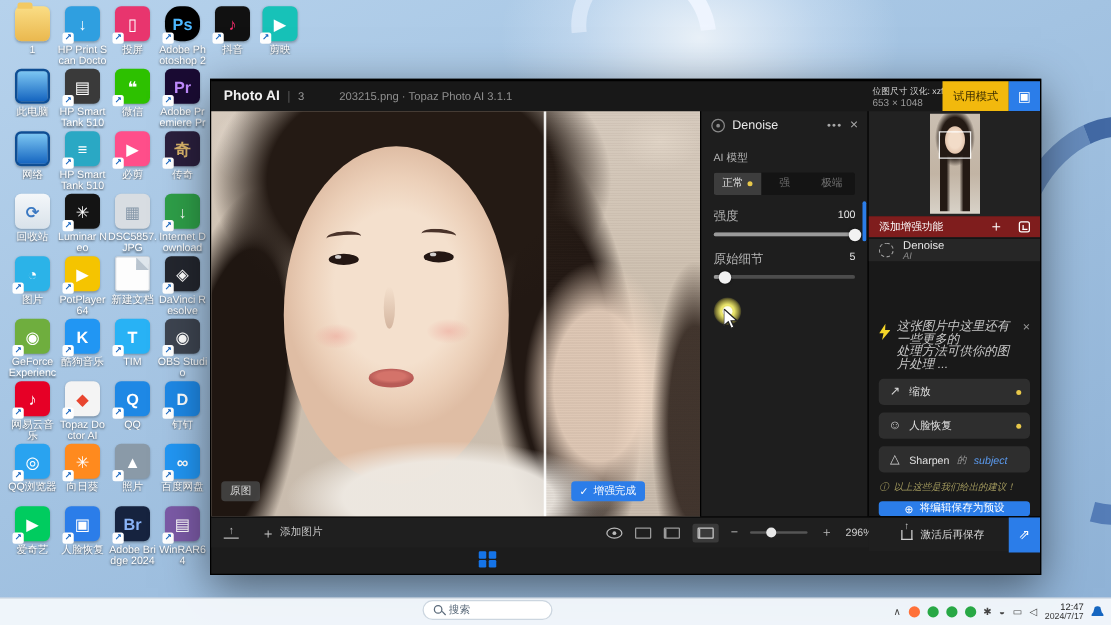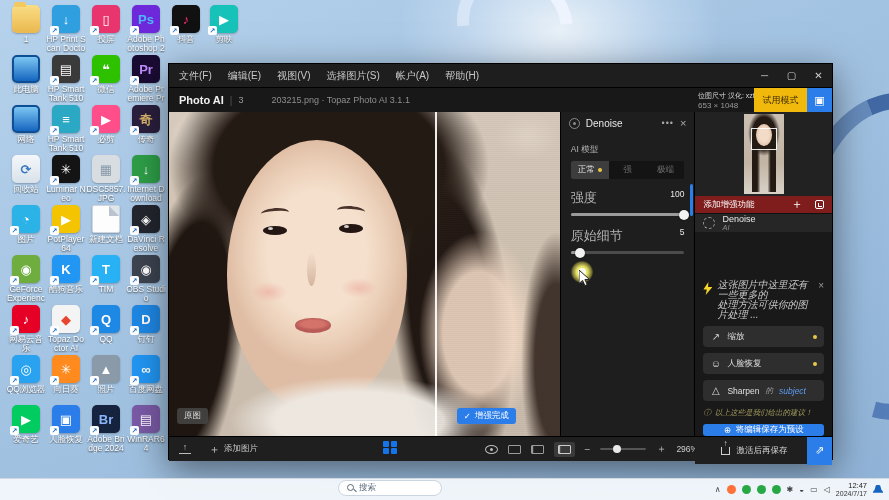--- a/index.html
+++ b/index.html
@@ -114,21 +114,21 @@
     align-items:center; justify-content:center; }
   .cp-tab.active { background:#2d2d2d; color:#d8d8d8; }
   .cp-body { padding:10px 10px 0 10px; }
   .cp-label { font-size:8.5px; color:#b5b5b5; margin-bottom:5px; }
   .model-row { display:flex; height:18px; background:#141414; border-radius:2px; overflow:hidden; margin-bottom:10px; }
   .model-btn { flex:1; font-size:8.5px; color:#6e6e6e; display:flex; align-items:center; justify-content:center; gap:3px; }
   .model-btn.active { background:#3d3d3d; color:#e0e0e0; }
   .model-dot { width:4px; height:4px; border-radius:50%; background:#e8c84a; }
   .sl-block { margin-bottom:11px; }
   .sl-row { display:flex; justify-content:space-between; margin-bottom:6px; }
-  .sl-name { font-size:13px; color:#b5b5b5; }
+  .sl-name { font-size:10px; color:#b5b5b5; }
   .sl-val { font-size:8.5px; color:#e8e8e8; }
   .sl-track { height:3px; background:#4c4c4c; border-radius:2px; position:relative; }
   .sl-fill { position:absolute; left:0; top:0; height:100%; background:#9a9a9a; border-radius:2px; }
   .sl-handle { position:absolute; top:-3.5px; width:10px; height:10px; border-radius:50%;
     background:#f2f2f2; transform:translateX(-50%); box-shadow:0 0 2px rgba(0,0,0,.6); }
   .cp-scroll { position:absolute; right:1px; top:72px; width:3px; height:32px; background:#2b7de9; border-radius:2px; }
   .drag-glow { position:absolute; left:10px; top:149px; width:22px; height:22px; border-radius:50%;
     background:radial-gradient(circle, #e9e46a 0 35%, rgba(205,195,70,.55) 60%, rgba(205,195,70,0) 75%); }
   .drag-glow::after { content:""; position:absolute; left:7px; top:7px; width:8px; height:8px;
     border-radius:50%; background:#fdfdef; }
@@ -419,21 +419,21 @@
       <div class="dlabel">照片</div>
     </div>
     <div class="dicon" style="left: 86px; top: 405px;">
       <div class="dic" style="background: rgb(22, 35, 63);">
         <span class="glyph" style="color: rgb(138, 180, 248);">Br</span>
         <span class="shortcut">↗</span>
       </div>
       <div class="dlabel">Adobe Bridge 2024</div>
     </div>
     <div class="dicon" style="left: 126px; top: 5px;">
-      <div class="dic" style="background: #6d28d9;">
+      <div class="dic" style="background: #000000; border-radius: 12px;">
         <span class="glyph" style="color: rgb(77, 184, 255);">Ps</span>
         <span class="shortcut">↗</span>
       </div>
       <div class="dlabel">Adobe Photoshop 2024</div>
     </div>
     <div class="dicon" style="left: 126px; top: 55px;">
       <div class="dic" style="background: rgb(26, 11, 51);">
         <span class="glyph" style="color: rgb(193, 140, 255);">Pr</span>
         <span class="shortcut">↗</span>
       </div>
@@ -498,35 +498,20 @@
     <div class="dicon" style="left: 204px; top: 5px;">
       <div class="dic" style="background: rgb(23, 194, 184);">
         <span class="glyph">▶</span>
         <span class="shortcut">↗</span>
       </div>
       <div class="dlabel">剪映</div>
     </div>
   </div>
 
 <div class="window">
-  <div class="menubar">
-    <span id="menu-items" style="display:flex;gap:16px;">
-        <span class="menu-item">文件(F)</span>
-        <span class="menu-item">编辑(E)</span>
-        <span class="menu-item">视图(V)</span>
-        <span class="menu-item">选择图片(S)</span>
-        <span class="menu-item">帐户(A)</span>
-        <span class="menu-item">帮助(H)</span>
-      </span>
-    <div class="winctl">
-      <span>─</span>
-      <span>▢</span>
-      <span>✕</span>
-    </div>
-  </div>
 
   <div class="header2">
     <span class="brand">Photo AI</span>
     <span class="brand-sep">|</span>
     <span class="brand-badge">3</span>
     <span class="doc-title">203215.png · Topaz Photo AI 3.1.1</span>
     <div class="hdr-right">
       <div class="size-block">
         <span class="size-cap">位图尺寸 汉化: xzf</span>
         <span class="size-val">653 × 1048</span>

